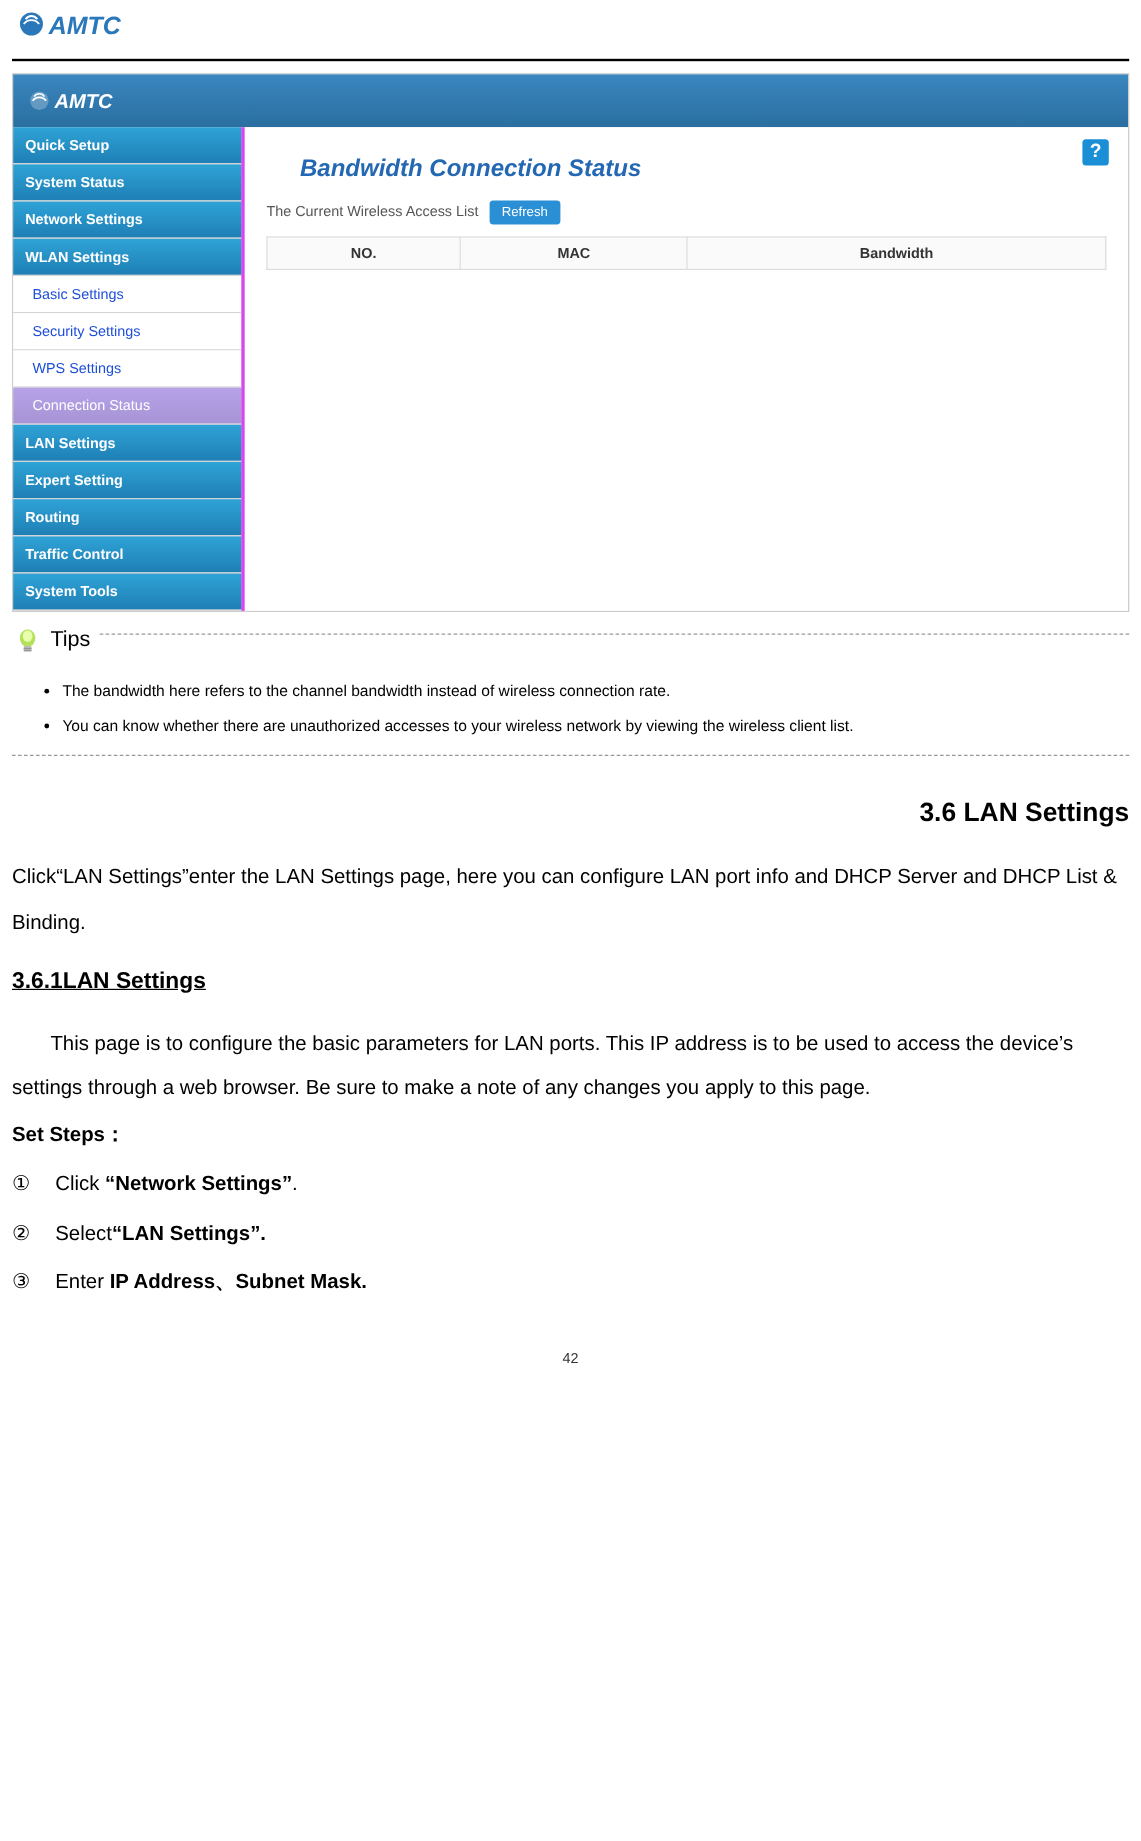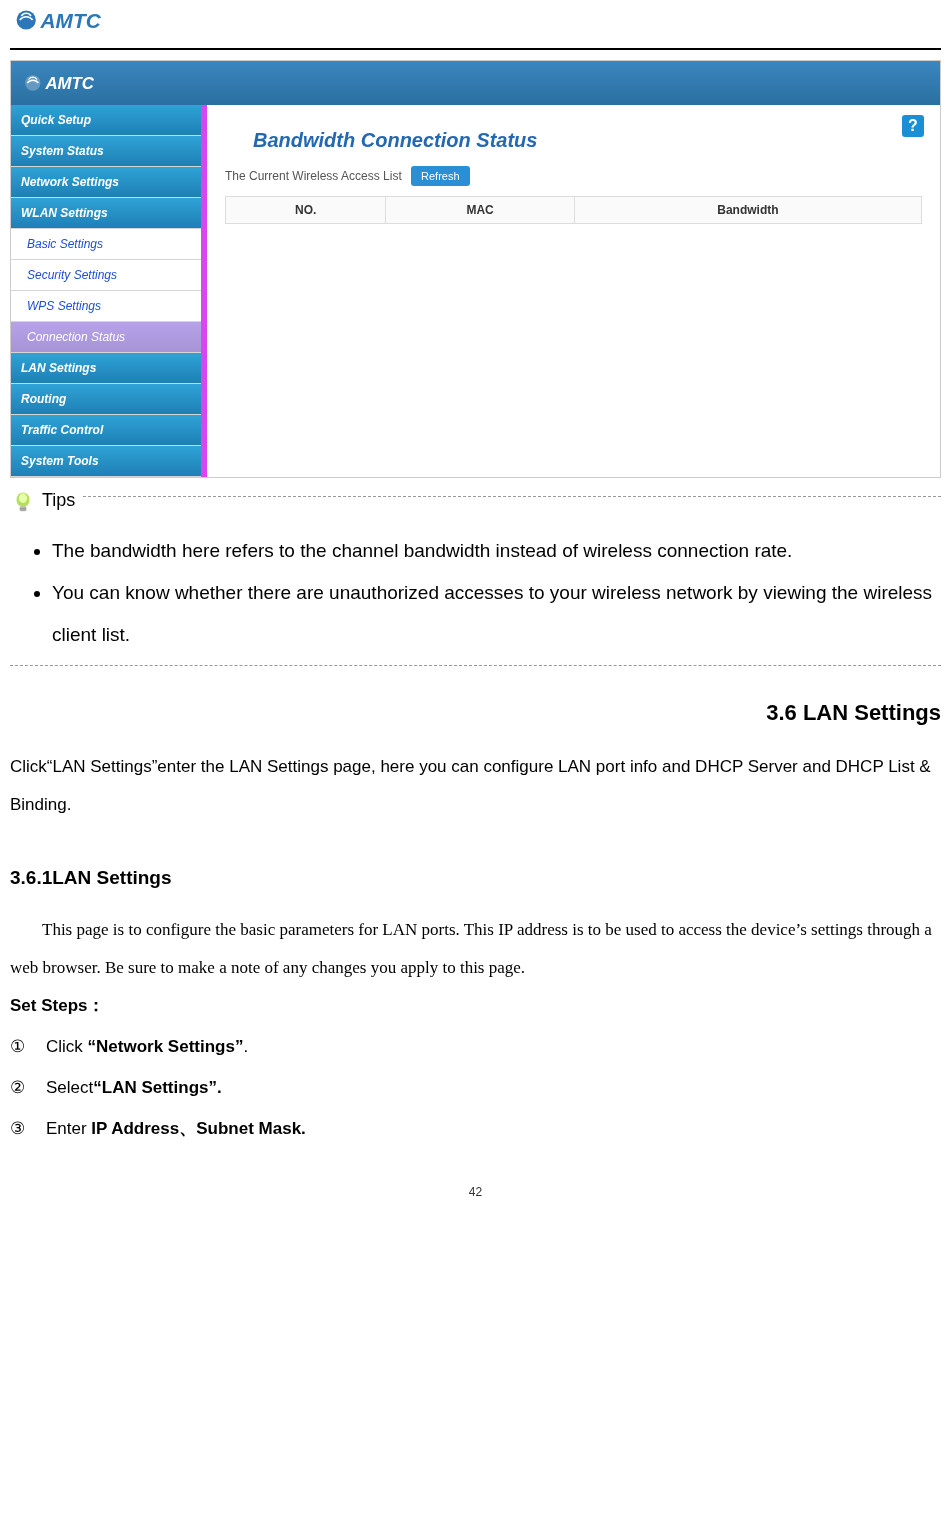--- a/index.html
+++ b/index.html
@@ -39,22 +39,21 @@
   }
   .topbar svg { height: 28px; }
   .screenshot .body {
     display: flex;
   }
   .sidebar {
     width: 190px;
     background: #e8e9eb;
     font-size: 12px;
     color: #444;
-    border-right: 6px solid #d946ef;
-    font-style: italic;
+    border-right: 3px solid #d946ef;
   }
   .sidebar .item {
     padding: 8px 10px;
     border-bottom: 1px solid #d5d5d5;
     background: #f5f5f5;
     cursor: pointer;
   }
   .sidebar .item.head {
     background: linear-gradient(#2fa3d6,#1e7fb5);
     color: #fff;
@@ -146,44 +145,45 @@
     border-top: 1px dashed #999;
     height: 0;
     margin-top: 6px;
   }
   ul.tips {
     list-style: disc;
     padding-left: 42px;
     margin: 14px 0 6px 0;
   }
   ul.tips li {
-    font-size: 19px;
+    font-size: 13px;
     line-height: 2.2;
   }
   .dashed-full {
     border-top: 1px dashed #999;
     margin: 10px 0 34px 0;
   }
   h2.section {
     font-size: 22px;
     font-weight: bold;
     margin: 26px 0 22px 0;
     text-align: right;
   }
   h3.subsection {
     font-size: 19px;
     font-weight: bold;
-    margin: 44px 0 22px 0;
+    margin: 20px 0 22px 0;
+    text-decoration: underline;
   }
   p.para {
     font-size: 17px;
     line-height: 2.2;
     margin: 0 0 6px 0;
   }
-  .indent { text-indent: 32px; font-family: Liberation Serif, serif; }
+  .indent { text-indent: 32px; }
   .steps-label {
     font-weight: bold;
     font-size: 17px;
     margin: 8px 0 10px 0;
   }
   .step {
     font-size: 17px;
     line-height: 2.4;
     padding-left: 36px;
     position: relative;
@@ -229,20 +229,21 @@
       <div class="sidebar" id="sidebar">
           <div class="item head">Quick Setup</div>
           <div class="item head">System Status</div>
           <div class="item head">Network Settings</div>
           <div class="item head">WLAN Settings</div>
           <div class="item sub">Basic Settings</div>
           <div class="item sub">Security Settings</div>
           <div class="item sub">WPS Settings</div>
           <div class="item sub sel">Connection Status</div>
           <div class="item head">LAN Settings</div>
+          <div class="item head">Expert Setting</div>
           <div class="item head">Routing</div>
           <div class="item head">Traffic Control</div>
           <div class="item head">System Tools</div>
         </div>
       <div class="content">
         <div class="help-icon">?</div>
         <div class="content-title">Bandwidth Connection Status</div>
         <div class="accesslist">
           <span>The Current Wireless Access List</span>
           <button class="refresh-btn">Refresh</button>

